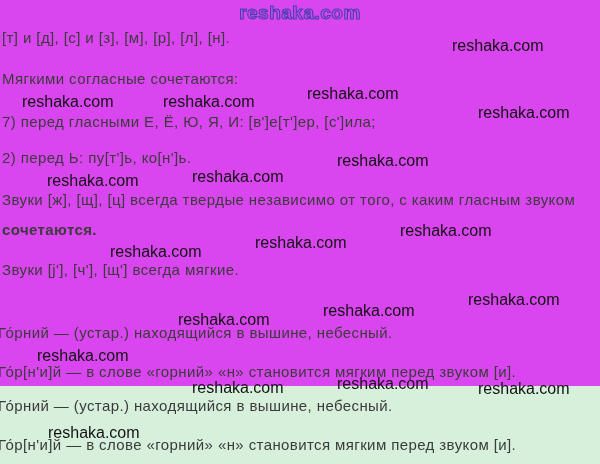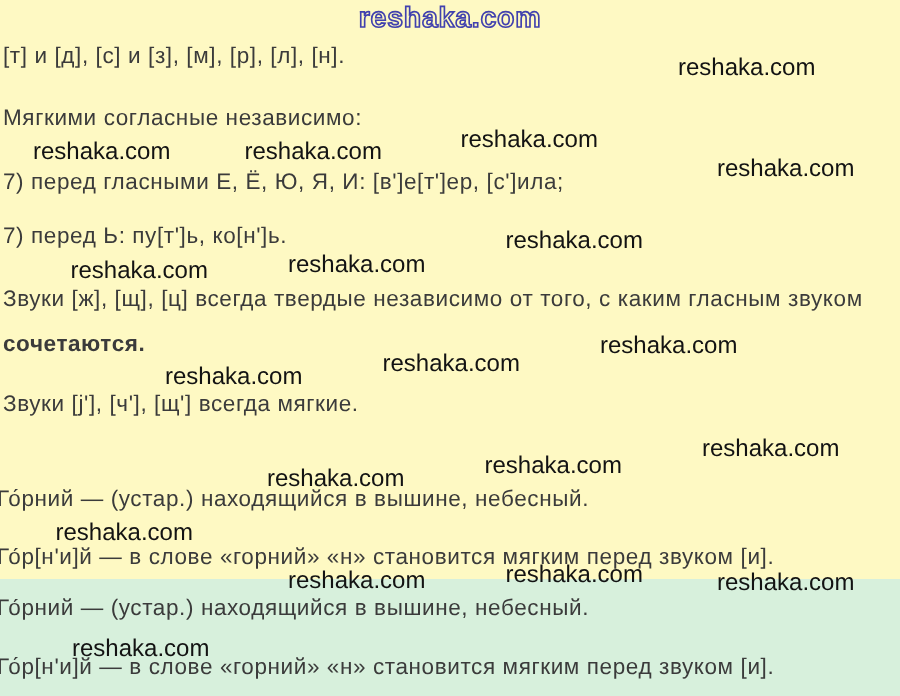--- a/index.html
+++ b/index.html
@@ -40,28 +40,28 @@
     position: absolute;
     font-size: 16px;
     line-height: 1;
     color: #131313;
     white-space: nowrap;
   }
 </style>
 </head>
 <body>
 
-<div class="page" style="background: #fef9c3;">
+<div class="page" style="background: #d946ef;">
   <div class="highlight-block" id="highlight-block" style="top: 386px; height: 78px; background: rgb(215, 240, 220);"></div>
   <div class="logo-watermark" id="logo-watermark" style="top: 2px;">reshaka.com</div>
   <div id="lines-container">
       <div class="text-line" style="top: 30px; left: 2px; color: rgb(59, 59, 59);">[т] и [д], [с] и [з], [м], [р], [л], [н].</div>
-      <div class="text-line" style="top: 71px; left: 2px; color: rgb(59, 59, 59);">Мягкими согласные независимо:</div>
+      <div class="text-line" style="top: 71px; left: 2px; color: rgb(59, 59, 59);">Мягкими согласные сочетаются:</div>
       <div class="text-line" style="top: 114px; left: 2px; color: rgb(59, 59, 59);">7) перед гласными Е, Ё, Ю, Я, И: [в']е[т']ер, [с']ила;</div>
-      <div class="text-line" style="top: 150px; left: 2px; color: rgb(59, 59, 59);">7) перед Ь: пу[т']ь, ко[н']ь.</div>
+      <div class="text-line" style="top: 150px; left: 2px; color: rgb(59, 59, 59);">2) перед Ь: пу[т']ь, ко[н']ь.</div>
       <div class="text-line" style="top: 192px; left: 2px; color: rgb(59, 59, 59);">Звуки [ж], [щ], [ц] всегда твердые независимо от того, с каким гласным звуком</div>
       <div class="text-line" style="top: 222px; left: 2px; color: rgb(59, 59, 59); font-weight: bold;">сочетаются.</div>
       <div class="text-line" style="top: 262px; left: 2px; color: rgb(59, 59, 59);">Звуки [j'], [ч'], [щ'] всегда мягкие.</div>
       <div class="text-line" style="top: 325px; left: -2px; color: rgb(59, 59, 59);">Го́рний — (устар.) находящийся в вышине, небесный.</div>
       <div class="text-line" style="top: 364px; left: -2px; color: rgb(59, 59, 59);">Го́р[н'и]й — в слове «горний» «н» становится мягким перед звуком [и].</div>
       <div class="text-line" style="top: 398px; left: -2px; color: rgb(59, 59, 59);">Го́рний — (устар.) находящийся в вышине, небесный.</div>
       <div class="text-line" style="top: 437px; left: -2px; color: rgb(59, 59, 59);">Го́р[н'и]й — в слове «горний» «н» становится мягким перед звуком [и].</div>
     </div>
   <div id="watermarks-container">
       <span class="watermark" style="left: 452px; top: 38px; color: rgb(19, 19, 19);">reshaka.com</span>

